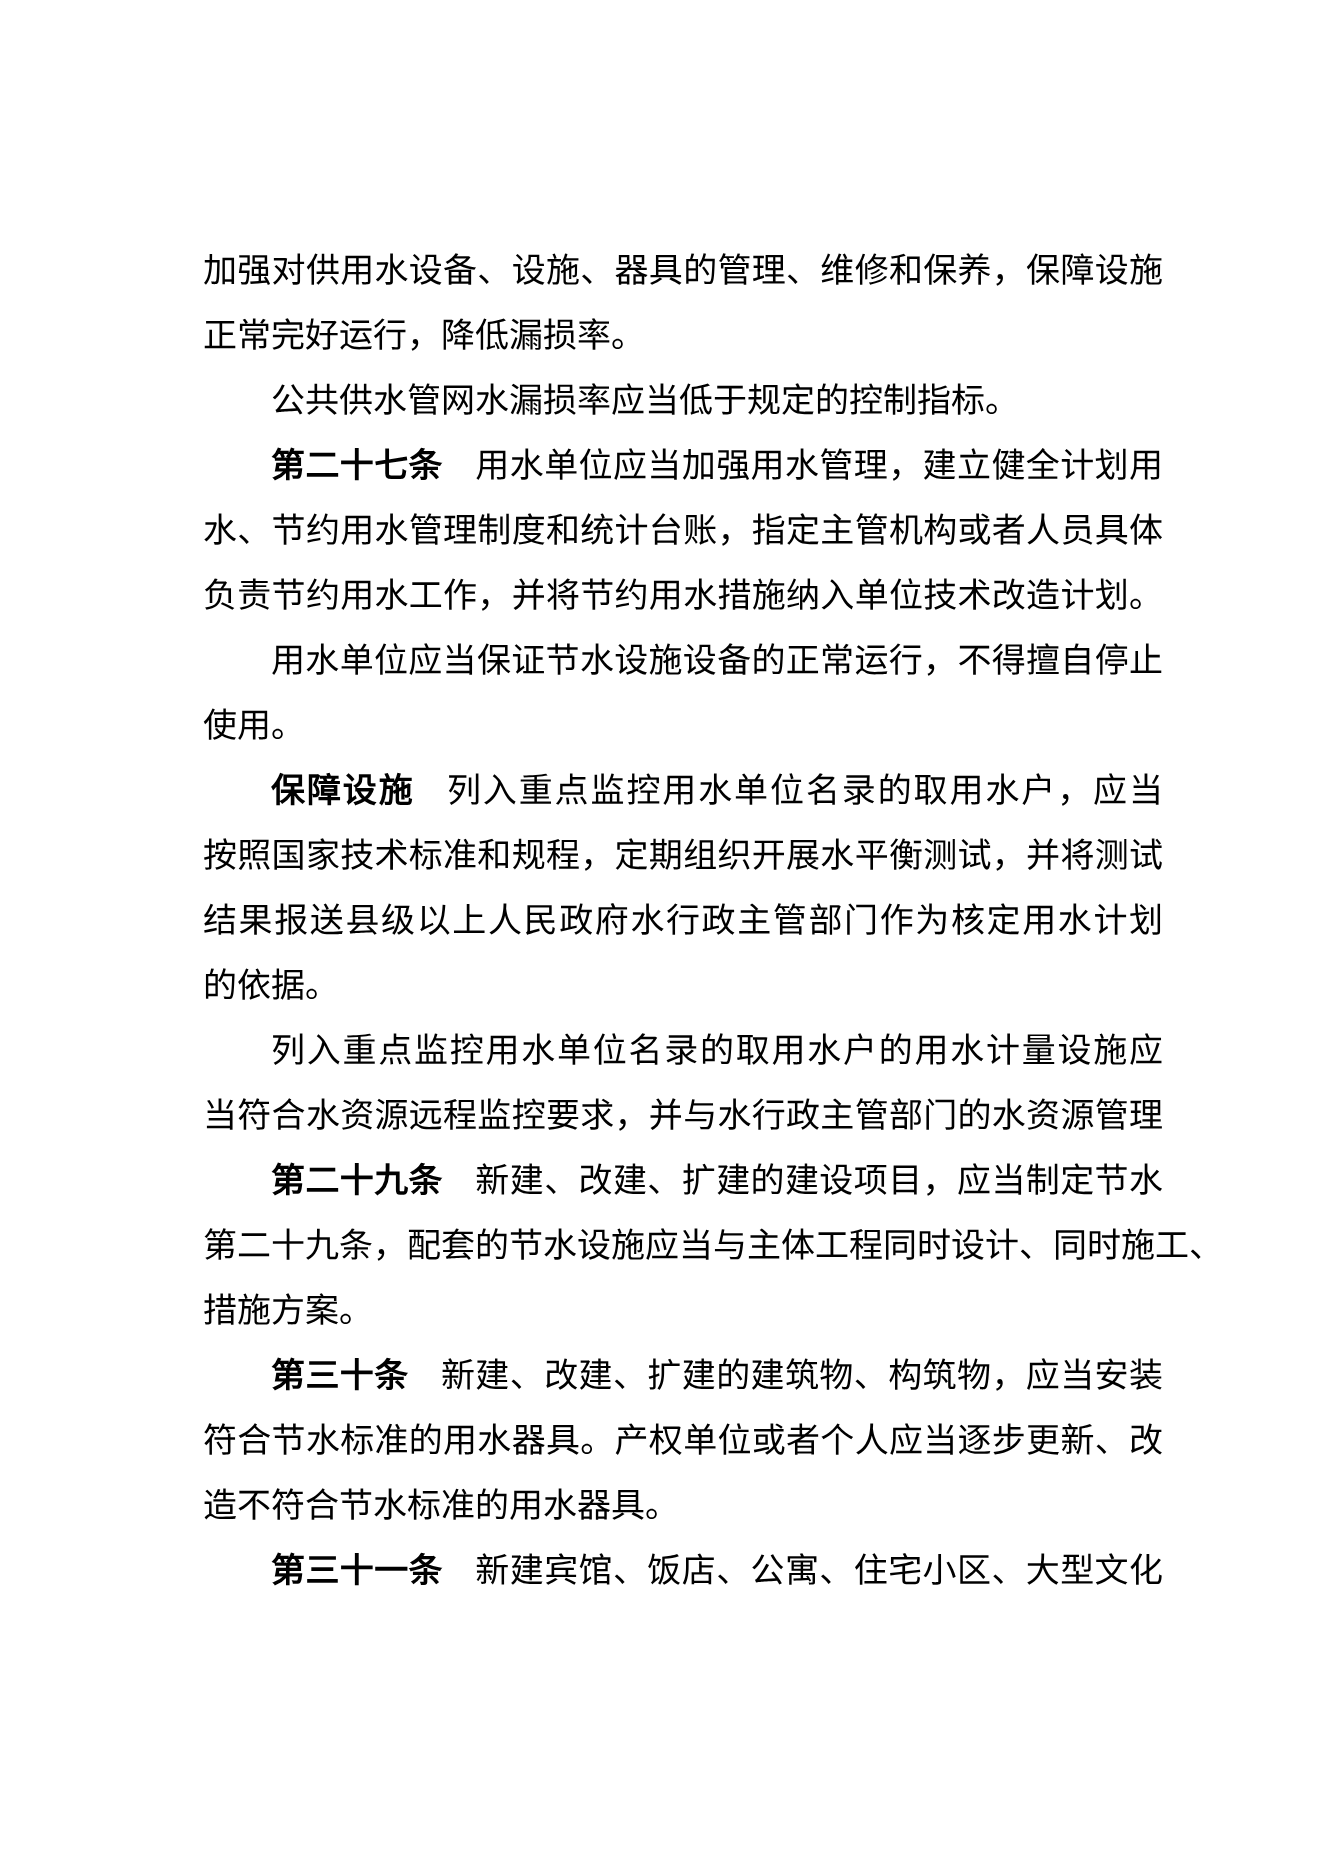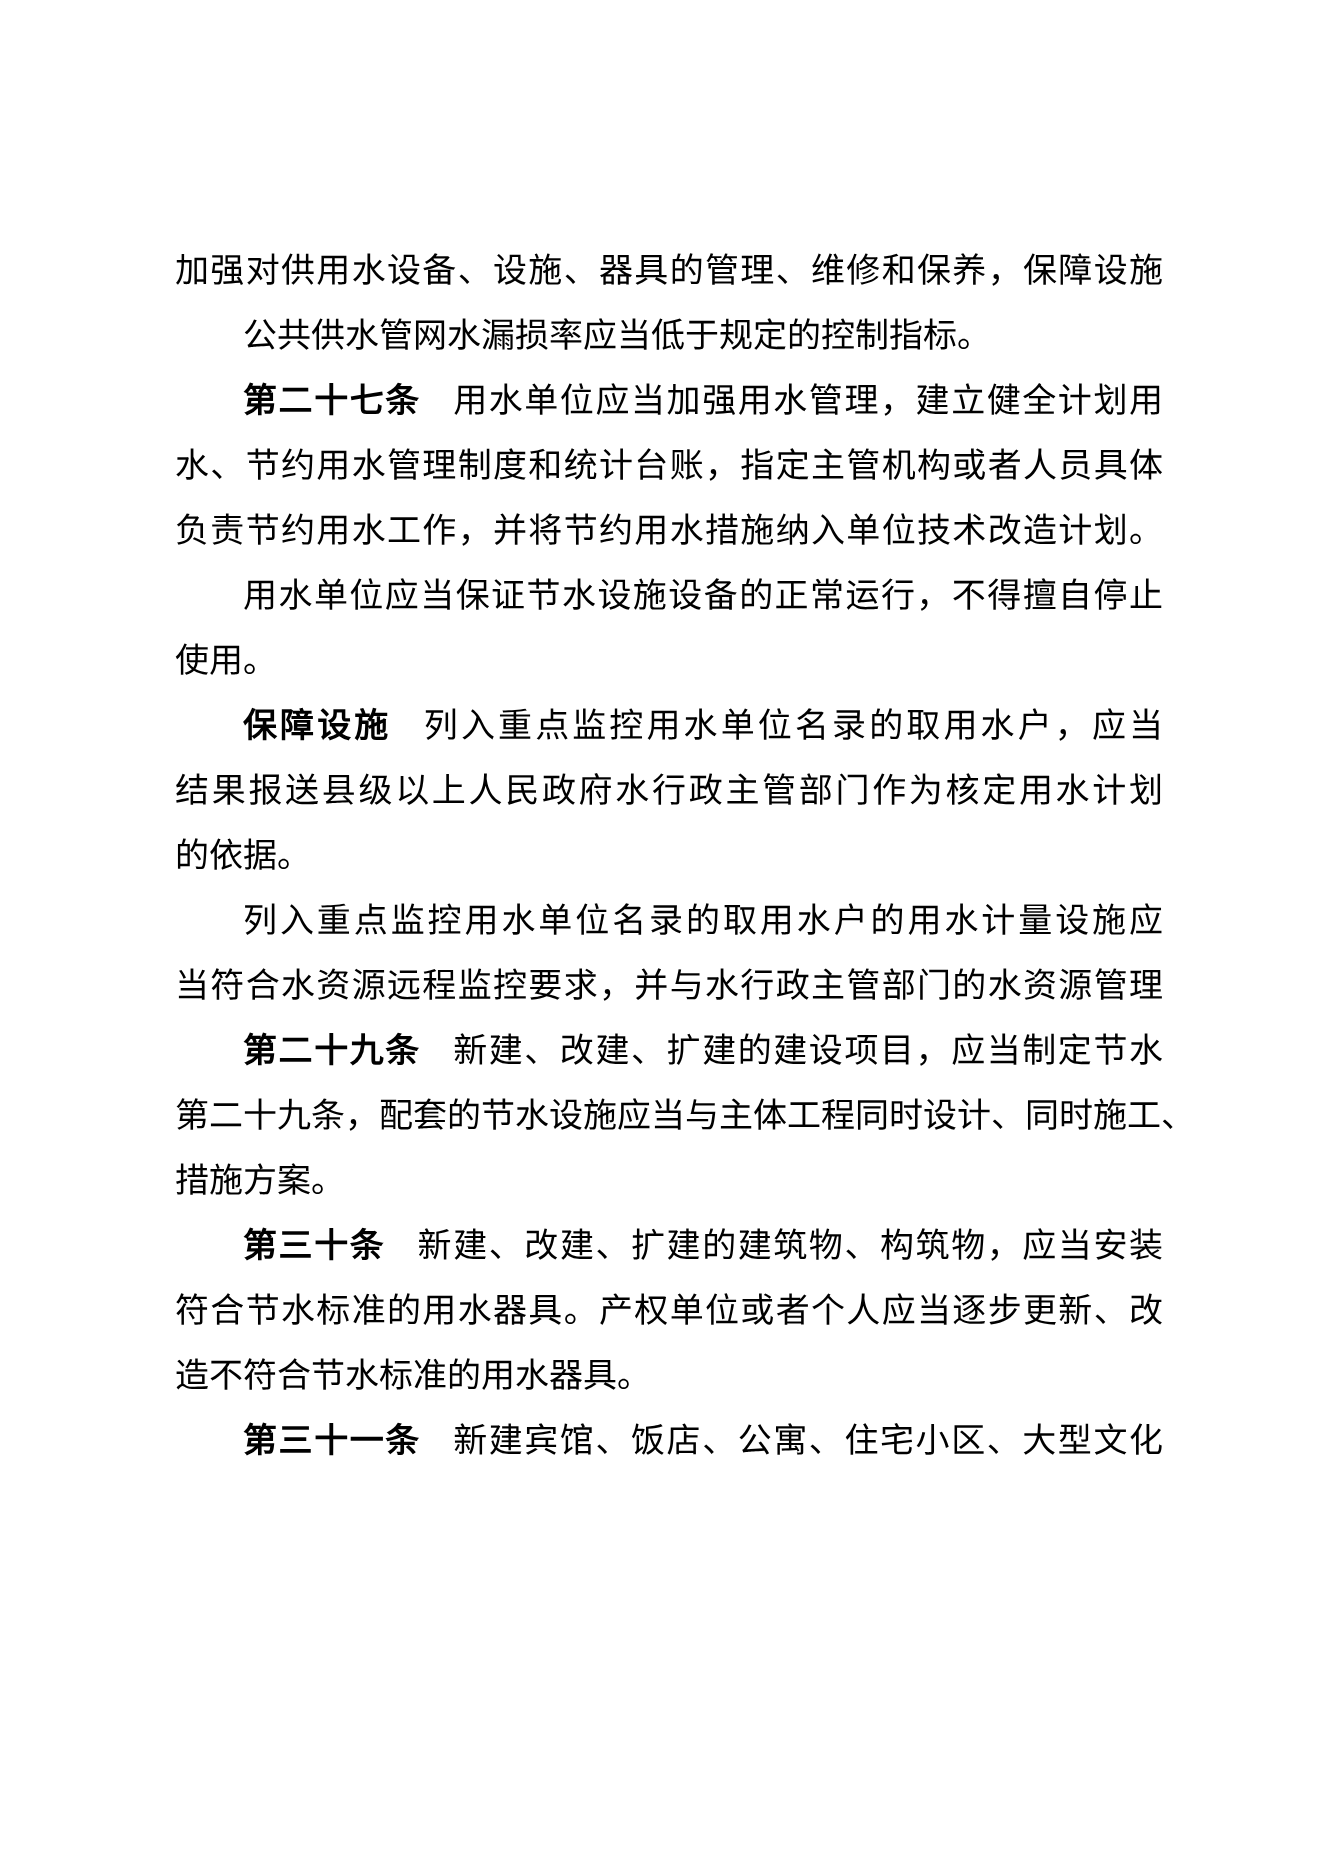--- a/index.html
+++ b/index.html
@@ -23,45 +23,48 @@
     font-size: 34px;
     color: #000000;
     font-kerning: none;
   }
   .line {
     height: 65px;
     line-height: 65px;
     white-space: nowrap;
     text-align: justify;
     text-justify: inter-character;
+    margin-left: 28px;
   }
   .line.fill {
     text-align-last: justify;
   }
   .line.indent {
     text-indent: 2em;
   }
   .article-num {
     font-weight: 700;
     margin-right: 0.95em;
   }
 </style>
 </head>
 <body>
 
 <div class="page">
   <div class="text-block" id="text-block">
       <div class="line fill"><span>加强对供用水设备、设施、器具的管理、维修和保养，保障设施</span></div>
+      <div class="line"><span>正常完好运行，降低漏损率。</span></div>
       <div class="line indent"><span>公共供水管网水漏损率应当低于规定的控制指标。</span></div>
       <div class="line indent fill"><span class="article-num">第二十七条</span><span>用水单位应当加强用水管理，建立健全计划用</span></div>
       <div class="line fill"><span>水、节约用水管理制度和统计台账，指定主管机构或者人员具体</span></div>
       <div class="line fill"><span>负责节约用水工作，并将节约用水措施纳入单位技术改造计划。</span></div>
       <div class="line indent fill"><span>用水单位应当保证节水设施设备的正常运行，不得擅自停止</span></div>
       <div class="line"><span>使用。</span></div>
       <div class="line indent fill"><span class="article-num">保障设施</span><span>列入重点监控用水单位名录的取用水户，应当</span></div>
+      <div class="line fill"><span>按照国家技术标准和规程，定期组织开展水平衡测试，并将测试</span></div>
       <div class="line fill"><span>结果报送县级以上人民政府水行政主管部门作为核定用水计划</span></div>
       <div class="line"><span>的依据。</span></div>
       <div class="line indent fill"><span>列入重点监控用水单位名录的取用水户的用水计量设施应</span></div>
       <div class="line fill"><span>当符合水资源远程监控要求，并与水行政主管部门的水资源管理</span></div>
       <div class="line indent fill"><span class="article-num">第二十九条</span><span>新建、改建、扩建的建设项目，应当制定节水</span></div>
       <div class="line fill"><span>第二十九条，配套的节水设施应当与主体工程同时设计、同时施工、</span></div>
       <div class="line"><span>措施方案。</span></div>
       <div class="line indent fill"><span class="article-num">第三十条</span><span>新建、改建、扩建的建筑物、构筑物，应当安装</span></div>
       <div class="line fill"><span>符合节水标准的用水器具。产权单位或者个人应当逐步更新、改</span></div>
       <div class="line"><span>造不符合节水标准的用水器具。</span></div>

